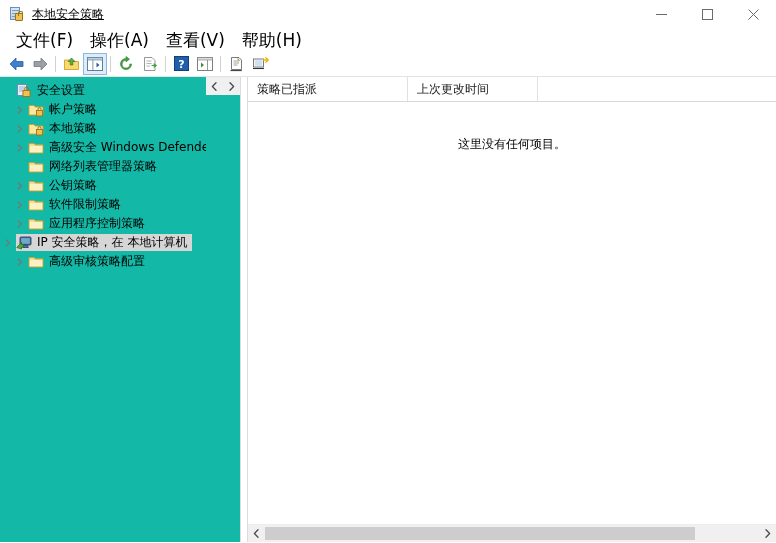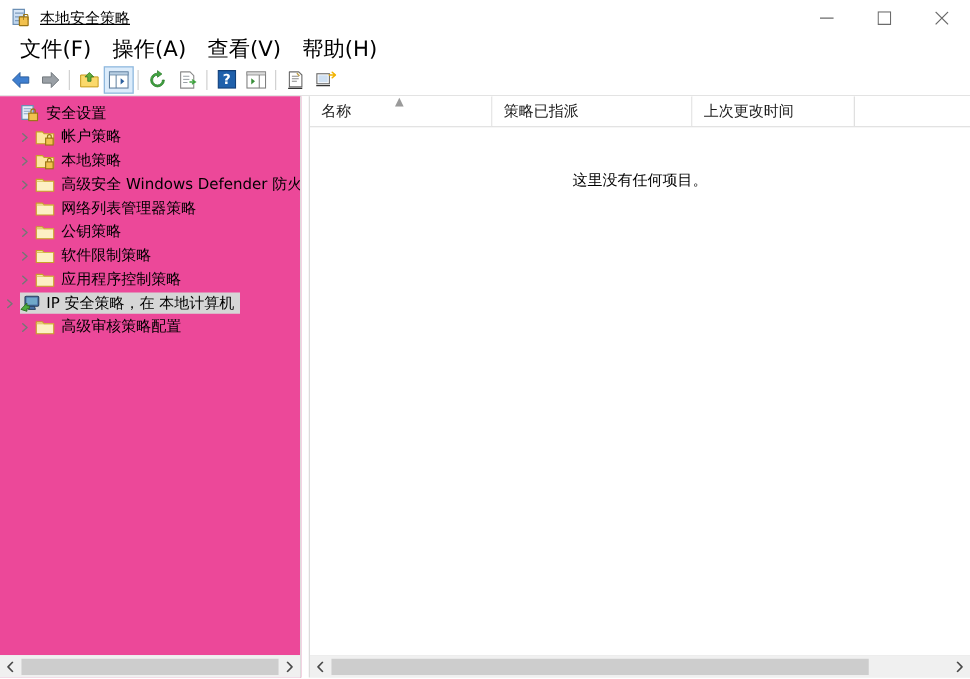--- a/index.html
+++ b/index.html
@@ -134,22 +134,22 @@
   
   .panes {
     flex: 1 1 auto;
     display: flex;
     position: relative;
     min-height: 0;
   }
   .pane-left {
     width: 241px;
     border-right: 1px solid #dcdcdc;
-    display: flex; flex-direction: column;
-    background: #ec4899;
+    display: flex; flex-direction: row;
+    background: #14b8a6;
     box-sizing: border-box;
     position: relative;
   }
   .splitter {
     width: 6px;
     background: #ffffff;
     flex: 0 0 auto;
   }
   .pane-right {
     flex: 1 1 auto;
@@ -603,24 +603,20 @@
             </svg>
         </div>
       </div>
     </div>
 
     <div class="splitter"></div>
 
     <div class="pane-right">
 
       <div class="col-header">
-        <div class="col" style="width:146px;">
-          <span>名称</span>
-          <span class="sort-caret">▲</span>
-        </div>
         <div class="col" style="width:160px;">
           <span>策略已指派</span>
         </div>
         <div class="col" style="width:130px;">
           <span>上次更改时间</span>
         </div>
       </div>
 
       <div class="list-body">
         <div class="empty-msg">这里没有任何项目。</div>

